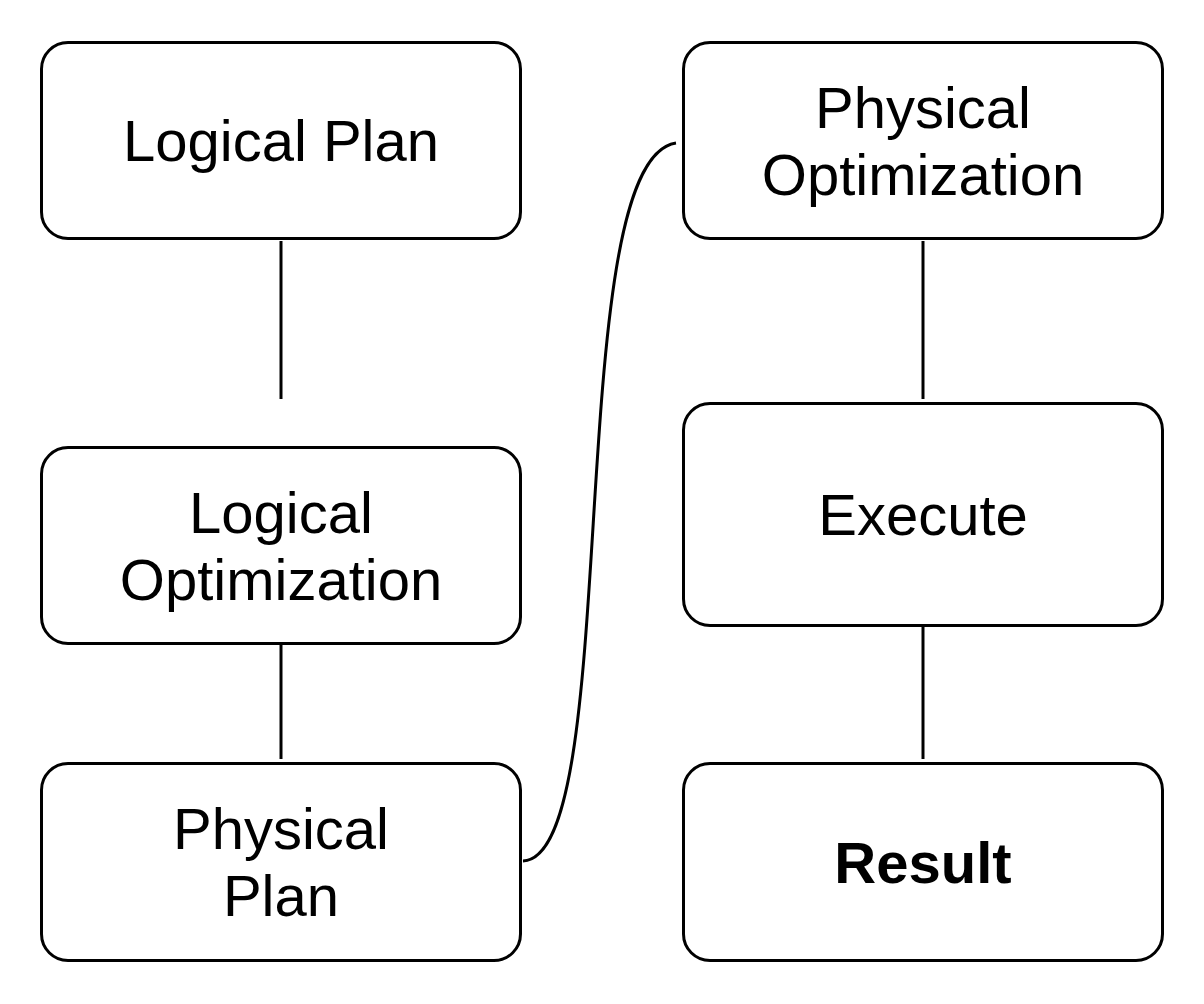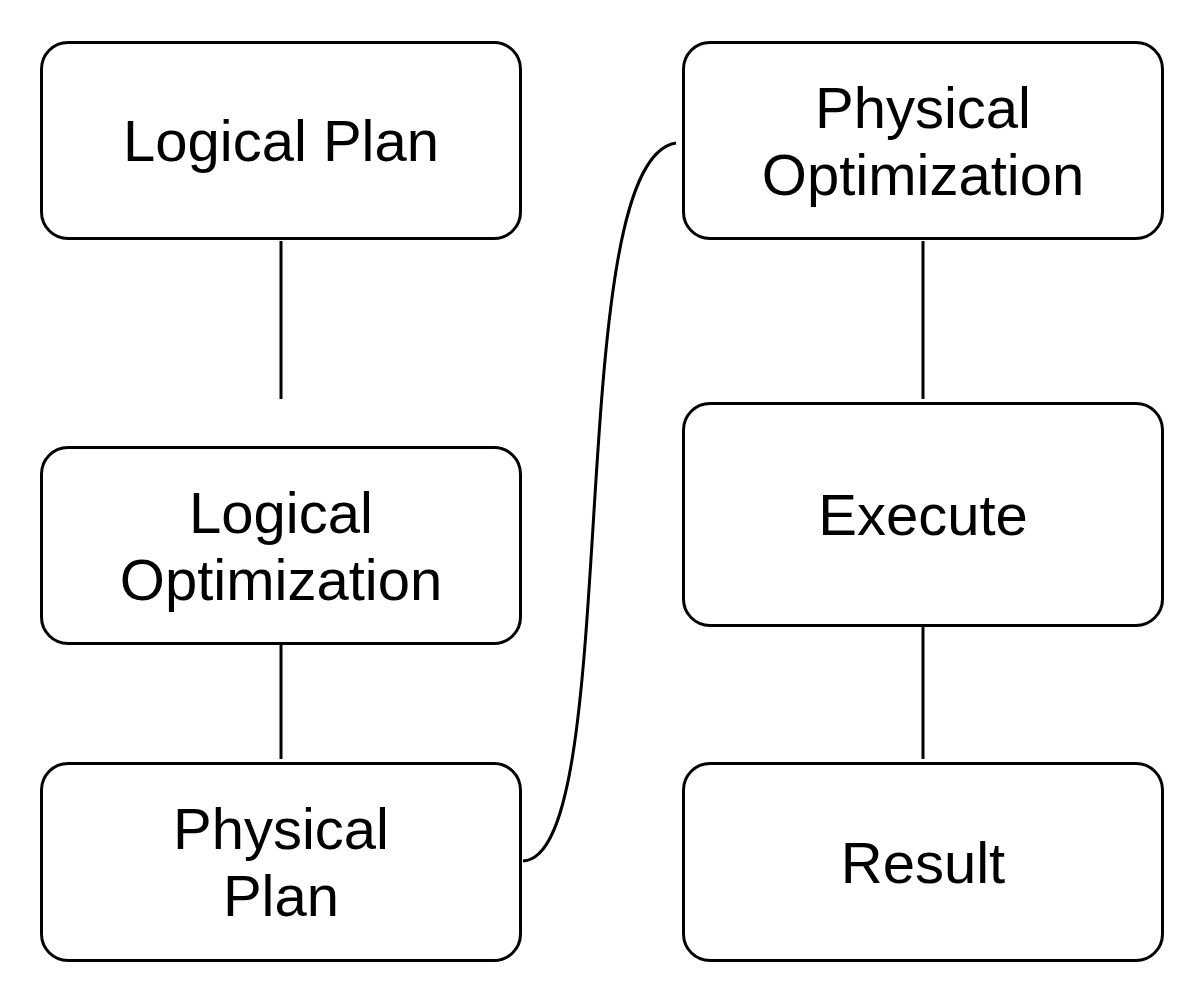--- a/index.html
+++ b/index.html
@@ -37,21 +37,21 @@
     line-height: 67px;
     color: #000000;
     text-align: center;
     white-space: pre-line;
   }
   .pos-logical-plan          { left: 40px;  top: 41px;  height: 199px; }
   .pos-logical-optimization  { left: 40px;  top: 402px; height: 199px; margin-top: 44px; }
   .pos-physical-plan         { left: 40px;  top: 762px; height: 200px; }
   .pos-physical-optimization { left: 682px; top: 41px;  height: 199px; }
   .pos-execute               { left: 682px; top: 402px; height: 225px; }
-  .pos-result                { left: 682px; top: 762px; height: 200px; }
+  .pos-result                { left: 682px; top: 762px; height: 200px; font-weight: bold; }
 </style>
 </head>
 <body>
 
 <div class="canvas">
 
   <svg class="edges-layer" width="1204" height="1004" viewBox="0 0 1204 1004" xmlns="http://www.w3.org/2000/svg">
     <defs>
       <marker id="arrow" markerUnits="userSpaceOnUse" markerWidth="36" markerHeight="34" viewBox="0 0 36 34" refX="33" refY="17" orient="auto">
         <path d="M 1 2 L 34 17 L 1 32 L 9 17 Z" fill="#000000"></path>

